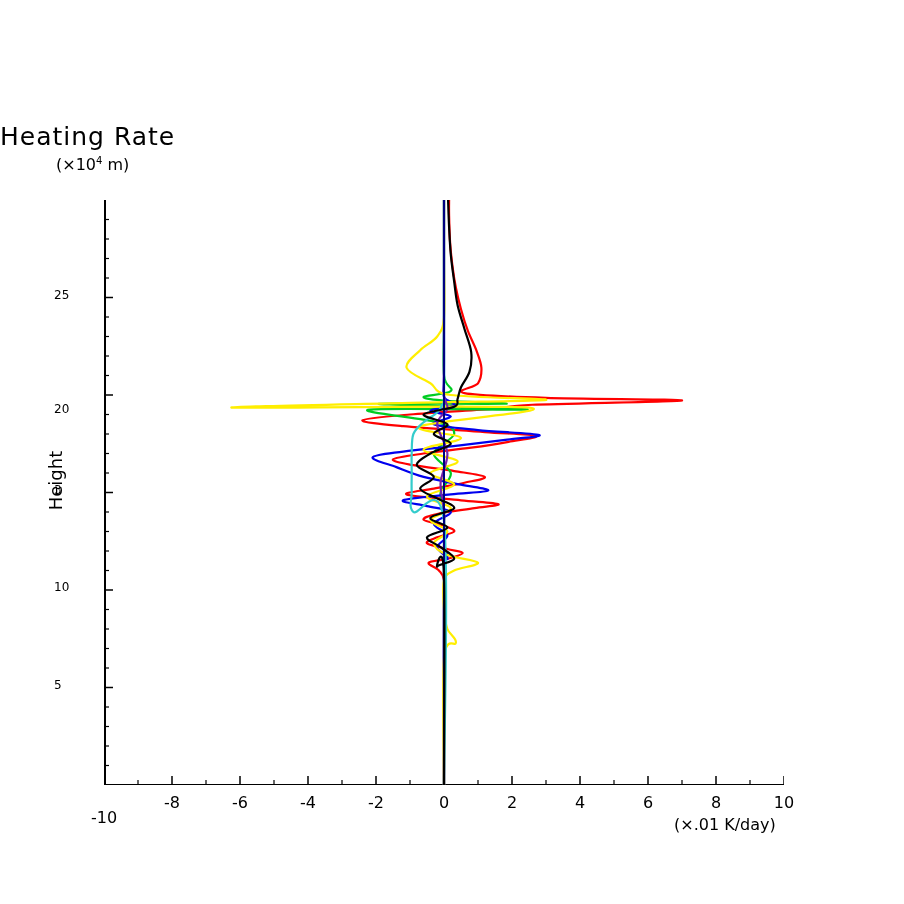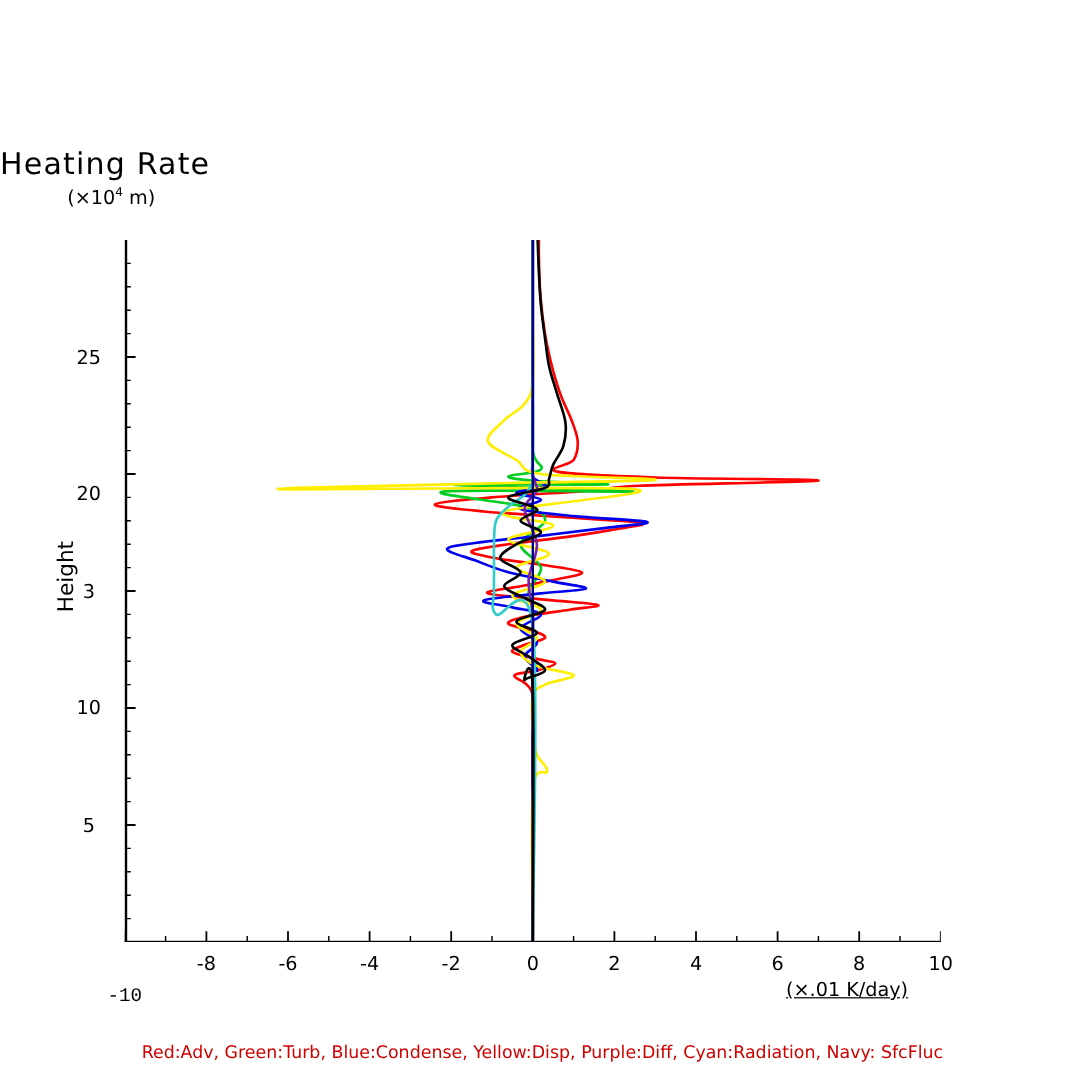--- a/index.html
+++ b/index.html
@@ -36,24 +36,23 @@
     top: 155px;
     font-size: 16px;
     margin-left: 42px;
   }
   .unit-top sup {
     font-size: 10px;
     vertical-align: super;
   }
   .unit-bottom {
     position: absolute;
-    left: 655px;
+    left: 674px;
     top: 815px;
     font-size: 16px;
-    text-decoration: underline;
   }
   .ylabel {
     position: absolute;
     left: -5px;
     top: 470px;
     width: 120px;
     text-align: center;
     font-size: 18px;
     transform: rotate(-90deg);
     transform-origin: center center;
@@ -79,22 +78,22 @@
     background: #000;
   }
   .xticklabel {
     position: absolute;
     font-size: 16px;
     text-align: center;
     width: 40px;
   }
   .yticklabel {
     position: absolute;
-    font-size: 16px;
-    text-align: center;
+    font-size: 12px;
+    text-align: left;
     width: 40px;
   }
   svg.curves {
     position: absolute;
     left: 0; top: 0;
     width: 680px;
     height: 585px;
   }
 </style>
 </head>
@@ -174,35 +173,34 @@
           <path d="M 340.00 585.00 C 340.00 549.25, 339.43 408.20, 340.00 370.50 C 340.57 332.80, 344.53 362.70, 343.40 358.80 C 342.27 354.90, 333.20 351.00, 333.20 347.10 C 333.20 343.20, 343.97 339.30, 343.40 335.40 C 342.83 331.50, 329.23 327.60, 329.80 323.70 C 330.37 319.80, 347.93 314.93, 346.80 312.00 C 345.67 309.07, 330.93 308.10, 323.00 306.15 C 315.07 304.20, 295.23 302.25, 299.20 300.30 C 303.17 298.35, 332.63 296.07, 346.80 294.45 C 360.97 292.82, 382.50 292.18, 384.20 290.55 C 385.90 288.93, 367.77 286.98, 357.00 284.70 C 346.23 282.42, 330.37 279.82, 319.60 276.90 C 308.83 273.97, 300.90 270.40, 292.40 267.15 C 283.90 263.90, 267.47 260.00, 268.60 257.40 C 269.73 254.80, 285.03 253.50, 299.20 251.55 C 313.37 249.60, 336.60 247.65, 353.60 245.70 C 370.60 243.75, 387.60 241.64, 401.20 239.85 C 414.80 238.06, 439.73 236.60, 435.20 234.98 C 430.67 233.35, 391.57 231.89, 374.00 230.10 C 356.43 228.31, 334.33 226.53, 329.80 224.25 C 325.27 221.97, 347.37 218.72, 346.80 216.45 C 346.23 214.17, 325.83 212.55, 326.40 210.60 C 326.97 208.65, 347.93 207.03, 350.20 204.75 C 352.47 202.47, 341.70 201.82, 340.00 196.95 C 338.30 192.07, 340.00 195.32, 340.00 175.50 C 340.00 155.68, 340.00 107.25, 340.00 78.00 C 340.00 48.75, 340.00 13.00, 340.00 0.00" fill="none" stroke="#0000ee" stroke-width="2.2" stroke-linejoin="round" stroke-linecap="round"></path>
           <path d="M 340.00 585.00 C 340.00 563.88, 338.02 481.98, 340.00 458.25 C 341.98 434.52, 351.33 447.52, 351.90 442.65 C 352.47 437.77, 345.38 434.52, 343.40 429.00 C 341.42 423.48, 340.57 417.63, 340.00 409.50 C 339.43 401.38, 338.30 386.75, 340.00 380.25 C 341.70 373.75, 344.53 373.43, 350.20 370.50 C 355.87 367.57, 375.13 365.30, 374.00 362.70 C 372.87 360.10, 350.77 358.15, 343.40 354.90 C 336.03 351.65, 329.80 347.10, 329.80 343.20 C 329.80 339.30, 343.97 335.40, 343.40 331.50 C 342.83 327.60, 325.83 323.70, 326.40 319.80 C 326.97 315.90, 347.37 312.00, 346.80 308.10 C 346.23 304.20, 322.43 300.30, 323.00 296.40 C 323.57 292.50, 349.63 288.60, 350.20 284.70 C 350.77 280.80, 325.83 276.90, 326.40 273.00 C 326.97 269.10, 354.73 265.20, 353.60 261.30 C 352.47 257.40, 319.03 253.50, 319.60 249.60 C 320.17 245.70, 357.57 241.80, 357.00 237.90 C 356.43 234.00, 304.87 231.24, 316.20 226.20 C 327.53 221.16, 456.17 210.76, 425.00 207.68 C 393.83 204.59, 149.03 208.49, 129.20 207.68 C 109.37 206.86, 253.87 204.10, 306.00 202.80 C 358.13 201.50, 435.20 201.17, 442.00 199.88 C 448.80 198.58, 366.07 197.76, 346.80 195.00 C 327.53 192.24, 333.77 187.85, 326.40 183.30 C 319.03 178.75, 304.30 173.23, 302.60 167.70 C 300.90 162.18, 311.10 155.35, 316.20 150.15 C 321.30 144.95, 329.23 142.02, 333.20 136.50 C 337.17 130.97, 338.87 130.00, 340.00 117.00 C 341.13 104.00, 340.00 78.00, 340.00 58.50 C 340.00 39.00, 340.00 9.75, 340.00 0.00" fill="none" stroke="#ffee00" stroke-width="2.2" stroke-linejoin="round" stroke-linecap="round"></path>
           <path d="M 340.00 585.00 C 340.00 546.00, 340.00 396.50, 340.00 351.00 C 340.00 305.50, 340.57 323.38, 340.00 312.00 C 339.43 300.63, 336.03 292.50, 336.60 282.75 C 337.17 273.00, 343.97 263.25, 343.40 253.50 C 342.83 243.75, 333.20 231.72, 333.20 224.25 C 333.20 216.78, 342.27 213.53, 343.40 208.65 C 344.53 203.78, 340.57 203.78, 340.00 195.00 C 339.43 186.22, 340.00 188.50, 340.00 156.00 C 340.00 123.50, 340.00 26.00, 340.00 0.00" fill="none" stroke="#7722aa" stroke-width="2.2" stroke-linejoin="round" stroke-linecap="round"></path>
           <path d="M 340.00 585.00 C 340.00 541.13, 345.10 367.25, 340.00 321.75 C 334.90 276.25, 314.78 316.88, 309.40 312.00 C 304.02 307.13, 307.98 299.00, 307.70 292.50 C 307.42 286.00, 307.70 279.50, 307.70 273.00 C 307.70 266.50, 307.42 260.00, 307.70 253.50 C 307.98 247.00, 307.42 239.20, 309.40 234.00 C 311.38 228.80, 315.63 225.88, 319.60 222.30 C 323.57 218.72, 330.08 215.47, 333.20 212.55 C 336.32 209.62, 337.17 207.67, 338.30 204.75 C 339.43 201.83, 339.72 209.63, 340.00 195.00 C 340.28 180.38, 340.00 149.50, 340.00 117.00 C 340.00 84.50, 340.00 19.50, 340.00 0.00" fill="none" stroke="#33cccc" stroke-width="2.2" stroke-linejoin="round" stroke-linecap="round"></path>
           <path d="M 340.00 585.00 C 340.00 552.50, 340.00 438.75, 340.00 390.00 C 340.00 341.25, 340.00 325.00, 340.00 292.50 C 340.00 260.00, 340.00 227.50, 340.00 195.00 C 340.00 162.50, 340.00 130.00, 340.00 97.50 C 340.00 65.00, 340.00 16.25, 340.00 0.00" fill="none" stroke="#000080" stroke-width="2" stroke-linejoin="round" stroke-linecap="round"></path>
           <path d="M 340.00 585.00 C 340.00 549.90, 341.13 410.80, 340.00 374.40 C 338.87 338.00, 331.50 369.20, 333.20 366.60 C 334.90 364.00, 349.63 362.05, 350.20 358.80 C 350.77 355.55, 341.13 350.68, 336.60 347.10 C 332.07 343.53, 321.87 340.60, 323.00 337.35 C 324.13 334.10, 342.83 330.85, 343.40 327.60 C 343.97 324.35, 325.27 321.10, 326.40 317.85 C 327.53 314.60, 349.07 311.35, 350.20 308.10 C 351.33 304.85, 338.87 301.60, 333.20 298.35 C 327.53 295.10, 316.77 292.18, 316.20 288.60 C 315.63 285.03, 330.37 280.80, 329.80 276.90 C 329.23 273.00, 313.37 269.10, 312.80 265.20 C 312.23 261.30, 320.73 257.07, 326.40 253.50 C 332.07 249.92, 346.23 247.00, 346.80 243.75 C 347.37 240.50, 330.37 237.25, 329.80 234.00 C 329.23 230.75, 345.10 227.50, 343.40 224.25 C 341.70 221.00, 318.47 217.42, 319.60 214.50 C 320.73 211.58, 344.53 209.30, 350.20 206.70 C 355.87 204.10, 352.47 202.15, 353.60 198.90 C 354.73 195.65, 355.02 191.75, 357.00 187.20 C 358.98 182.65, 363.80 177.45, 365.50 171.60 C 367.20 165.75, 368.05 159.25, 367.20 152.10 C 366.35 144.95, 362.67 136.50, 360.40 128.70 C 358.13 120.90, 355.30 113.10, 353.60 105.30 C 351.90 97.50, 351.33 90.35, 350.20 81.90 C 349.07 73.45, 347.65 63.70, 346.80 54.60 C 345.95 45.50, 345.55 36.40, 345.10 27.30 C 344.65 18.20, 344.25 4.55, 344.08 0.00" fill="none" stroke="#000000" stroke-width="2.2" stroke-linejoin="round" stroke-linecap="round"></path>
         </g>
     </svg>
 
     <div id="xticks">
-        <div class="xticklabel" style="left: -20px; top: 621px; font-family: Liberation Mono, monospace;">-10</div>
+        <div class="xticklabel" style="left: -20px; top: 608px;">-10</div>
         <div class="xticklabel" style="left: 48px; top: 593px;">-8</div>
         <div class="xticklabel" style="left: 116px; top: 593px;">-6</div>
         <div class="xticklabel" style="left: 184px; top: 593px;">-4</div>
         <div class="xticklabel" style="left: 252px; top: 593px;">-2</div>
         <div class="xticklabel" style="left: 320px; top: 593px;">0</div>
         <div class="xticklabel" style="left: 388px; top: 593px;">2</div>
         <div class="xticklabel" style="left: 456px; top: 593px;">4</div>
         <div class="xticklabel" style="left: 524px; top: 593px;">6</div>
         <div class="xticklabel" style="left: 592px; top: 593px;">8</div>
         <div class="xticklabel" style="left: 660px; top: 593px;">10</div>
       </div>
     <div id="yticks">
         <div class="yticklabel" style="left: -50px; top: 477.5px;">5</div>
         <div class="yticklabel" style="left: -50px; top: 380px;">10</div>
         <div class="yticklabel" style="left: -50px; top: 282.5px;">3</div>
         <div class="yticklabel" style="left: -50px; top: 202px;">20</div>
         <div class="yticklabel" style="left: -50px; top: 87.5px;">25</div>
       </div>
   </div>
 
-  <div class="caption">Red:Adv, Green:Turb, Blue:Condense, Yellow:Disp, Purple:Diff, Cyan:Radiation, Navy: SfcFluc</div>
 </div>
 
 </body></html>

